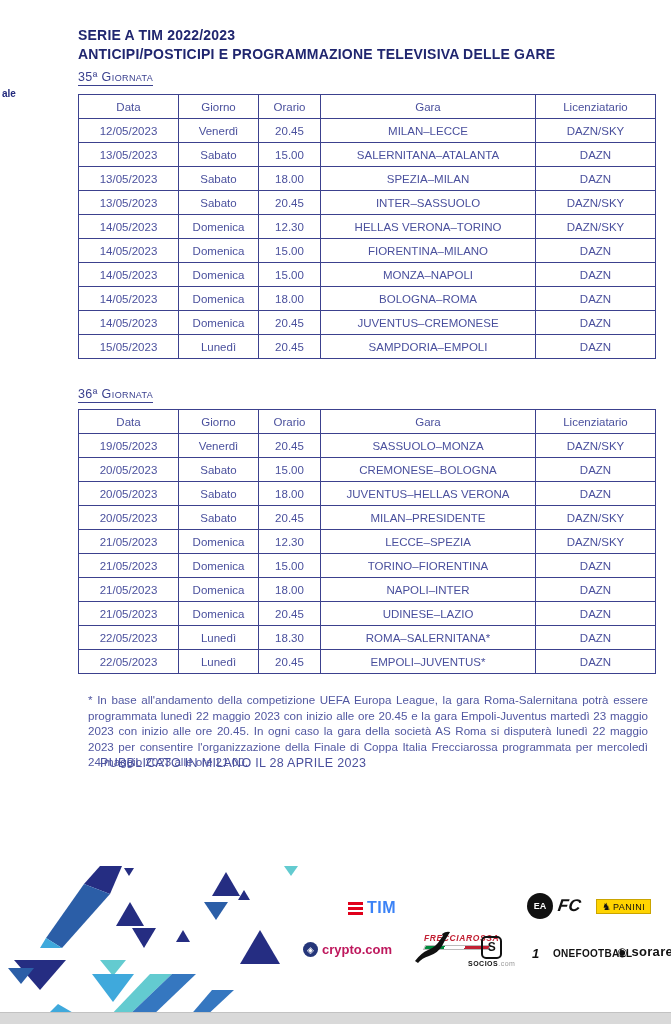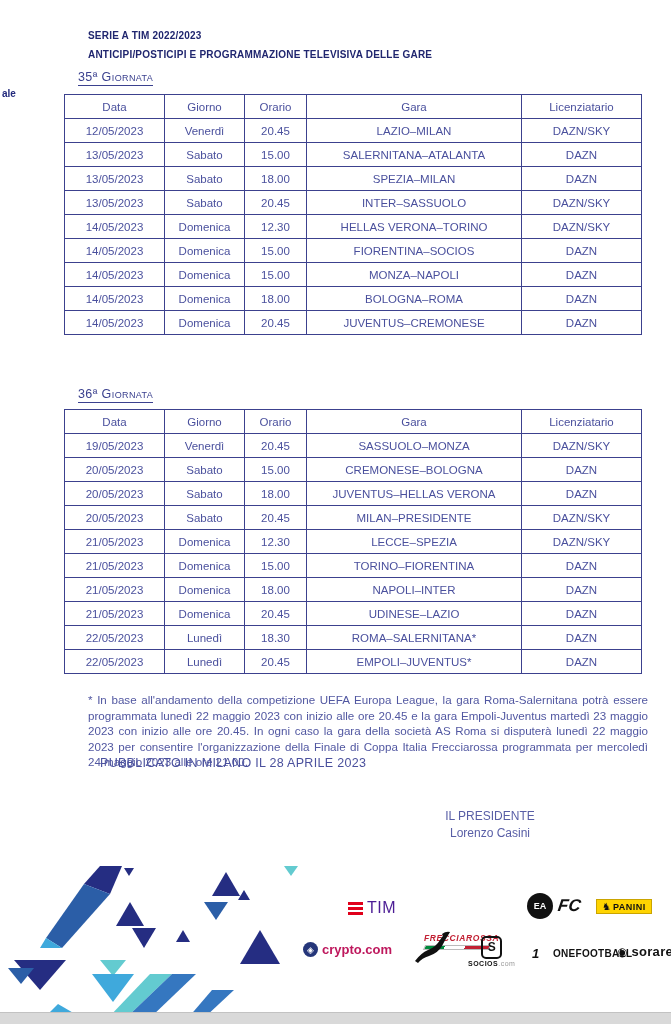--- a/index.html
+++ b/index.html
@@ -3,28 +3,28 @@
 <meta charset="utf-8">
 <style>
   html,body{margin:0;padding:0;background:#fff;}
   .page{
     position:relative;width:671px;height:1024px;background:#ffffff;
     font-family:"Liberation Sans",sans-serif;overflow:hidden;
   }
   
   .left-frag{position:absolute;left:2px;top:88px;font-size:10px;font-weight:bold;color:#232a7d;}
   
-  .doc-title{position:absolute;left:88px;top:26px;color:#20266f;font-weight:bold;
-    font-size:10px;line-height:19px;letter-spacing:.2px;white-space:nowrap;}
+  .doc-title{position:absolute;left:78px;top:26px;color:#20266f;font-weight:bold;
+    font-size:14px;line-height:19px;letter-spacing:.2px;white-space:nowrap;}
   .giornata{position:absolute;color:#3b418f;font-size:12.5px;letter-spacing:.4px;}
   .giornata span{border-bottom:1.5px solid #3b418f;padding-bottom:1px;font-variant:small-caps;}
   .g1{left:78px;top:70px;}
   .g2{left:78px;top:387px;}
   
-  table.sched{position:absolute;left:64px;border-collapse:collapse;table-layout:fixed;width:577px;background:#fff;padding-left:12px;}
+  table.sched{position:absolute;left:78px;border-collapse:collapse;table-layout:fixed;width:577px;background:#fff;padding-left:12px;}
   .t1{top:94px;}
   .t2{top:409px;}
   table.sched th,table.sched td{
     border:1.6px solid #3c418e;height:23px;text-align:center;vertical-align:middle;
     font-size:11.5px;color:#4a509d;font-weight:normal;padding:0 2px;overflow:hidden;white-space:nowrap;
   }
   table.sched th{font-size:11.5px;color:#4a509d;}
   col.c-data{width:100px}col.c-giorno{width:80px}col.c-orario{width:62px}col.c-gara{width:215px}col.c-lic{width:120px}
   
   .footnote{position:absolute;left:88px;top:692px;width:560px;color:#5157a1;
@@ -33,33 +33,33 @@
   .signature{position:absolute;left:400px;top:808px;width:180px;text-align:center;
     color:#585ea6;font-size:12px;line-height:17px;}
   
   .tri-art{position:absolute;left:0;top:838px;}
   
   .bottom-bar{position:absolute;left:0;top:1012px;width:671px;height:12px;background:#d9d9d9;border-top:1px solid #c2c2c2;}
   
   .sponsor{position:absolute;display:flex;align-items:center;gap:4px;}
   .tim{left:348px;top:899px;}
   .tim-bars{width:15px;height:13px;background:repeating-linear-gradient(to bottom,#e0001b 0 3px,#fff 3px 5px);}
-  .tim-txt{color:#4c1d95;font-weight:normal;font-size:16px;letter-spacing:.5px;}
+  .tim-txt{color:#3b82f6;font-weight:bold;font-size:16px;letter-spacing:.5px;}
   .frecc{left:424px;top:933px;display:block;}
   .frecc-txt{color:#c22033;font-style:italic;font-weight:bold;font-size:8.5px;letter-spacing:.6px;}
   .frecc-line{margin-top:2px;height:3px;width:64px;transform:skewX(-25deg);
     background:linear-gradient(90deg,#008a3c 0 30%,#ffffff 30% 62%,#c22033 62% 100%);border:.5px solid #bbb;}
   .eafc{left:527px;top:893px;gap:5px;}
   .ea-circle{width:26px;height:26px;border-radius:50%;background:#111;color:#fff;display:flex;
     align-items:center;justify-content:center;font-size:9px;font-weight:bold;}
   .fc-glyph{font-weight:bold;font-style:italic;font-size:17px;color:#111;transform:skewX(-8deg);}
   .panini{left:596px;top:899px;}
   .panini-box{background:#ffd400;border:1px solid #caa400;padding:1px 5px;display:flex;align-items:center;gap:2px;}
   .panini-knight{font-size:10px;color:#111;}
-  .panini-txt{font-weight:bold;font-size:9px;color:#111;letter-spacing:.5px;}
+  .panini-txt{font-weight:normal;font-size:9px;color:#111;letter-spacing:.5px;}
   .crypto{left:303px;top:942px;}
   .crypto-circle{width:15px;height:15px;border-radius:50%;background:#25367a;color:#fff;display:flex;
     align-items:center;justify-content:center;font-size:9px;}
   .crypto-txt{color:#be185d;font-weight:bold;font-size:13px;}
   .puma{left:412px;top:930px;}
   .socios{left:468px;top:936px;display:block;text-align:center;}
   .socios-s{display:inline-block;width:17px;height:19px;border:2.5px solid #111;border-radius:5px;
     color:#111;font-weight:bold;font-size:12px;line-height:19px;}
   .socios-txt{margin-top:1px;font-size:7px;font-weight:bold;color:#111;letter-spacing:.5px;}
   .socios-txt .dim{color:#999;font-weight:normal;}
@@ -101,21 +101,21 @@
           <th>Orario</th>
           <th>Gara</th>
           <th>Licenziatario</th>
         </tr>
       </thead>
       <tbody>
         <tr>
           <td>12/05/2023</td>
           <td>Venerdì</td>
           <td>20.45</td>
-          <td>LAZIO–MILAN</td>
+          <td>MILAN–LECCE</td>
           <td>DAZN/SKY</td>
         </tr>
         <tr>
           <td>13/05/2023</td>
           <td>Sabato</td>
           <td>15.00</td>
           <td>SALERNITANA–ATALANTA</td>
           <td>DAZN</td>
         </tr>
         <tr>
@@ -136,21 +136,21 @@
           <td>14/05/2023</td>
           <td>Domenica</td>
           <td>12.30</td>
           <td>HELLAS VERONA–TORINO</td>
           <td>DAZN/SKY</td>
         </tr>
         <tr>
           <td>14/05/2023</td>
           <td>Domenica</td>
           <td>15.00</td>
-          <td>FIORENTINA–SOCIOS</td>
+          <td>FIORENTINA–MILANO</td>
           <td>DAZN</td>
         </tr>
         <tr>
           <td>14/05/2023</td>
           <td>Domenica</td>
           <td>15.00</td>
           <td>MONZA–NAPOLI</td>
           <td>DAZN</td>
         </tr>
         <tr>
@@ -158,20 +158,27 @@
           <td>Domenica</td>
           <td>18.00</td>
           <td>BOLOGNA–ROMA</td>
           <td>DAZN</td>
         </tr>
         <tr>
           <td>14/05/2023</td>
           <td>Domenica</td>
           <td>20.45</td>
           <td>JUVENTUS–CREMONESE</td>
+          <td>DAZN</td>
+        </tr>
+        <tr>
+          <td>15/05/2023</td>
+          <td>Lunedì</td>
+          <td>20.45</td>
+          <td>SAMPDORIA–EMPOLI</td>
           <td>DAZN</td>
         </tr>
       </tbody>
     </table>
 
   <div class="giornata g2">
     <span>36ª Giornata</span>
   </div>
 
   <table class="sched t2">
@@ -262,24 +269,20 @@
           <td>EMPOLI–JUVENTUS*</td>
           <td>DAZN</td>
         </tr>
       </tbody>
     </table>
 
   <div class="footnote">* In base all'andamento della competizione UEFA Europa League, la gara Roma-Salernitana potrà essere programmata lunedì 22 maggio 2023 con inizio alle ore 20.45 e la gara Empoli-Juventus martedì 23 maggio 2023 con inizio alle ore 20.45. In ogni caso la gara della società AS Roma si disputerà lunedì 22 maggio 2023 per consentire l'organizzazione della Finale di Coppa Italia Frecciarossa programmata per mercoledì 24 maggio 2023 alle ore 21.00.</div>
 
   <div class="published">PUBBLICATO IN MILANO IL 28 APRILE 2023</div>
 
-  <div class="signature">
-    <div>IL PRESIDENTE</div>
-    <div>Lorenzo Casini</div>
-  </div>
 
   <svg class="tri-art" width="340" height="180" viewBox="0 0 340 180">
     <polygon points="124,30 134,30 129,38" fill="#252d82"></polygon>
     <polygon points="100,28 122,28 110,56 84,46" fill="#252d82"></polygon>
     <polygon points="84,46 110,56 62,110 46,100" fill="#2b5ea7"></polygon>
     <polygon points="46,100 62,110 40,110" fill="#3fa9dc"></polygon>
     <polygon points="130,60 144,84 116,84" fill="#252d82" transform="translate(0,4)"></polygon>
     <polygon points="132,90 156,90 144,110" fill="#252d82"></polygon>
     <polygon points="176,104 190,104 183,92" fill="#252d82"></polygon>
     <polygon points="14,122 66,122 40,152" fill="#252d82"></polygon>

